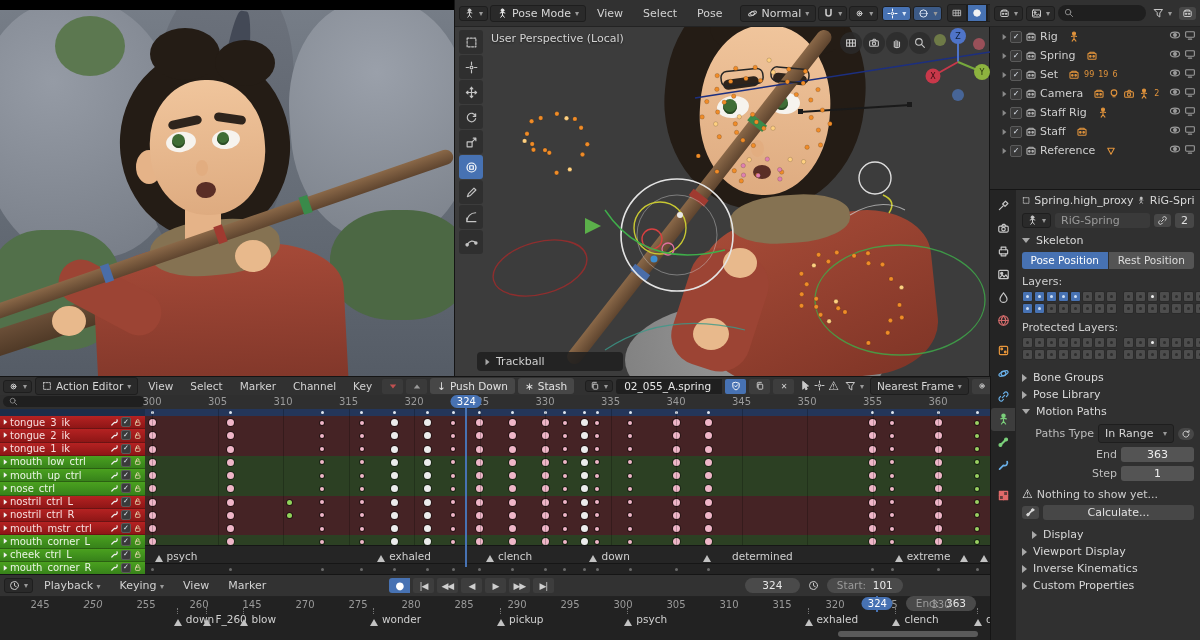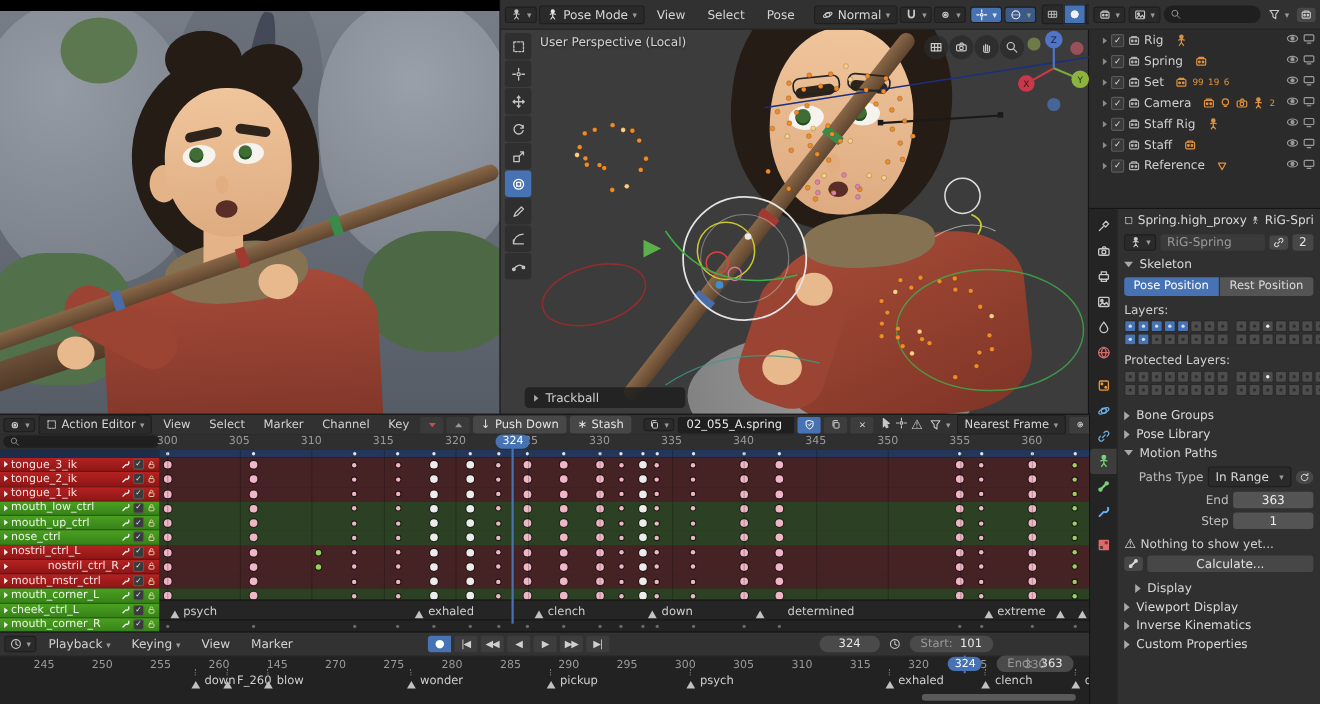--- a/index.html
+++ b/index.html
@@ -1608,21 +1608,21 @@
           <div class="key" style="width: 4px; height: 4px; background: rgb(239, 182, 200); left: 450.4px; top: 4.625px;"></div>
           <div class="key" style="width: 4px; height: 4px; background: rgb(239, 182, 200); left: 483.15px; top: 4.625px;"></div>
           <div class="key" style="width: 7px; height: 7px; background: rgb(239, 182, 200); left: 527.5px; top: 3.125px;"></div>
           <div class="key" style="width: 7px; height: 7px; background: rgb(239, 182, 200); left: 560.25px; top: 3.125px;"></div>
           <div class="key" style="width: 7px; height: 7px; background: rgb(239, 182, 200); left: 724px; top: 3.125px;"></div>
           <div class="key" style="width: 4px; height: 4px; background: rgb(239, 182, 200); left: 745.15px; top: 4.625px;"></div>
           <div class="key" style="width: 7px; height: 7px; background: rgb(239, 182, 200); left: 789.5px; top: 3.125px;"></div>
           <div class="key" style="width: 4px; height: 4px; background: rgb(154, 209, 98); left: 830.3px; top: 4.625px;"></div>
           <div class="key" style="width: 5px; height: 5px; background: rgb(143, 211, 90); left: 142.05px; top: 4.125px;"></div>
         </div>
-        <div class="ch-row" style="top: 99.75px; height: 13.25px; background: linear-gradient(rgb(181, 34, 34), rgb(142, 22, 22)); text-align: right;">
+        <div class="ch-row" style="top: 99.75px; height: 13.25px; background: linear-gradient(rgb(181, 34, 34), rgb(142, 22, 22));">
           <span class="tri-r" style="transform:scale(.7);border-left-color:#f0f0f0;"></span>
           <span class="ch-name" style="color:#f7dede;">nostril_ctrl_R</span>
           <span class="icn" style="color:#f0f0f0;width:9px;height:9px">
             <svg viewBox="0 0 11 11" stroke="currentColor" fill="currentColor" stroke-width="1">
               <path d="M8.6 2.2a2.4 2.4 0 0 1-3.2 3.2L2.2 8.6" fill="none" stroke-width="1.5"></path>
             </svg>
           </span>
           <span class="chk" style="width:8px;height:8px;font-size:7px;">✓</span>
           <span class="icn" style="color:#e8d8b0;width:9px;height:9px">
             <svg viewBox="0 0 11 11" stroke="currentColor" fill="currentColor" stroke-width="1">
@@ -1785,21 +1785,21 @@
             <span class="l">exhaled</span>
           </div>
           <div class="mk" style="left: 344.98px; bottom: 2px;">
             <span class="t"></span>
             <span class="l">clench</span>
           </div>
           <div class="mk" style="left: 448.47px; bottom: 2px;">
             <span class="t"></span>
             <span class="l">down</span>
           </div>
-          <div class="mk" style="left: 546px; bottom: 2px; gap: 21px;">
+          <div class="mk" style="left: 562px; bottom: 2px; gap: 21px;">
             <span class="t"></span>
             <span class="l">determined</span>
           </div>
           <div class="mk" style="left: 753.7px; bottom: 2px;">
             <span class="t"></span>
             <span class="l">extreme</span>
           </div>
           <div class="mk" style="left: 819.2px; bottom: 2px;">
             <span class="t"></span>
           </div>
@@ -1865,21 +1865,21 @@
               <circle cx="5.5" cy="5.5" r="4" fill="none"></circle>
               <path d="M5.5 3.2v2.5l1.8 1" fill="none"></path>
             </svg>
           </span>
         </span>
         <span class="pill"><span style="color:#9a9a9a;">Start:</span>&nbsp;&nbsp;101</span>
         <span class="pill" style="margin-right:10px;margin-top:35px;"><span style="color:#9a9a9a;">End:</span>&nbsp;&nbsp;363</span>
       </div>
     <div id="tl-ruler">
         <span class="tick" style="left:40px;top:3px;">245</span>
-        <span class="tick" style="left:93px;top:3px;">250</span>
+        <span class="tick" style="left:93px;top:3px;font-style:italic;">250</span>
         <span class="tick" style="left:146px;top:3px;">255</span>
         <span class="tick" style="left:199px;top:3px;">260</span>
         <span class="tick" style="left:252px;top:3px;">145</span>
         <span class="tick" style="left:305px;top:3px;">270</span>
         <span class="tick" style="left:358px;top:3px;">275</span>
         <span class="tick" style="left:411px;top:3px;">280</span>
         <span class="tick" style="left:464px;top:3px;">285</span>
         <span class="tick" style="left:517px;top:3px;">290</span>
         <span class="tick" style="left:570px;top:3px;">295</span>
         <span class="tick" style="left:623px;top:3px;">300</span>

